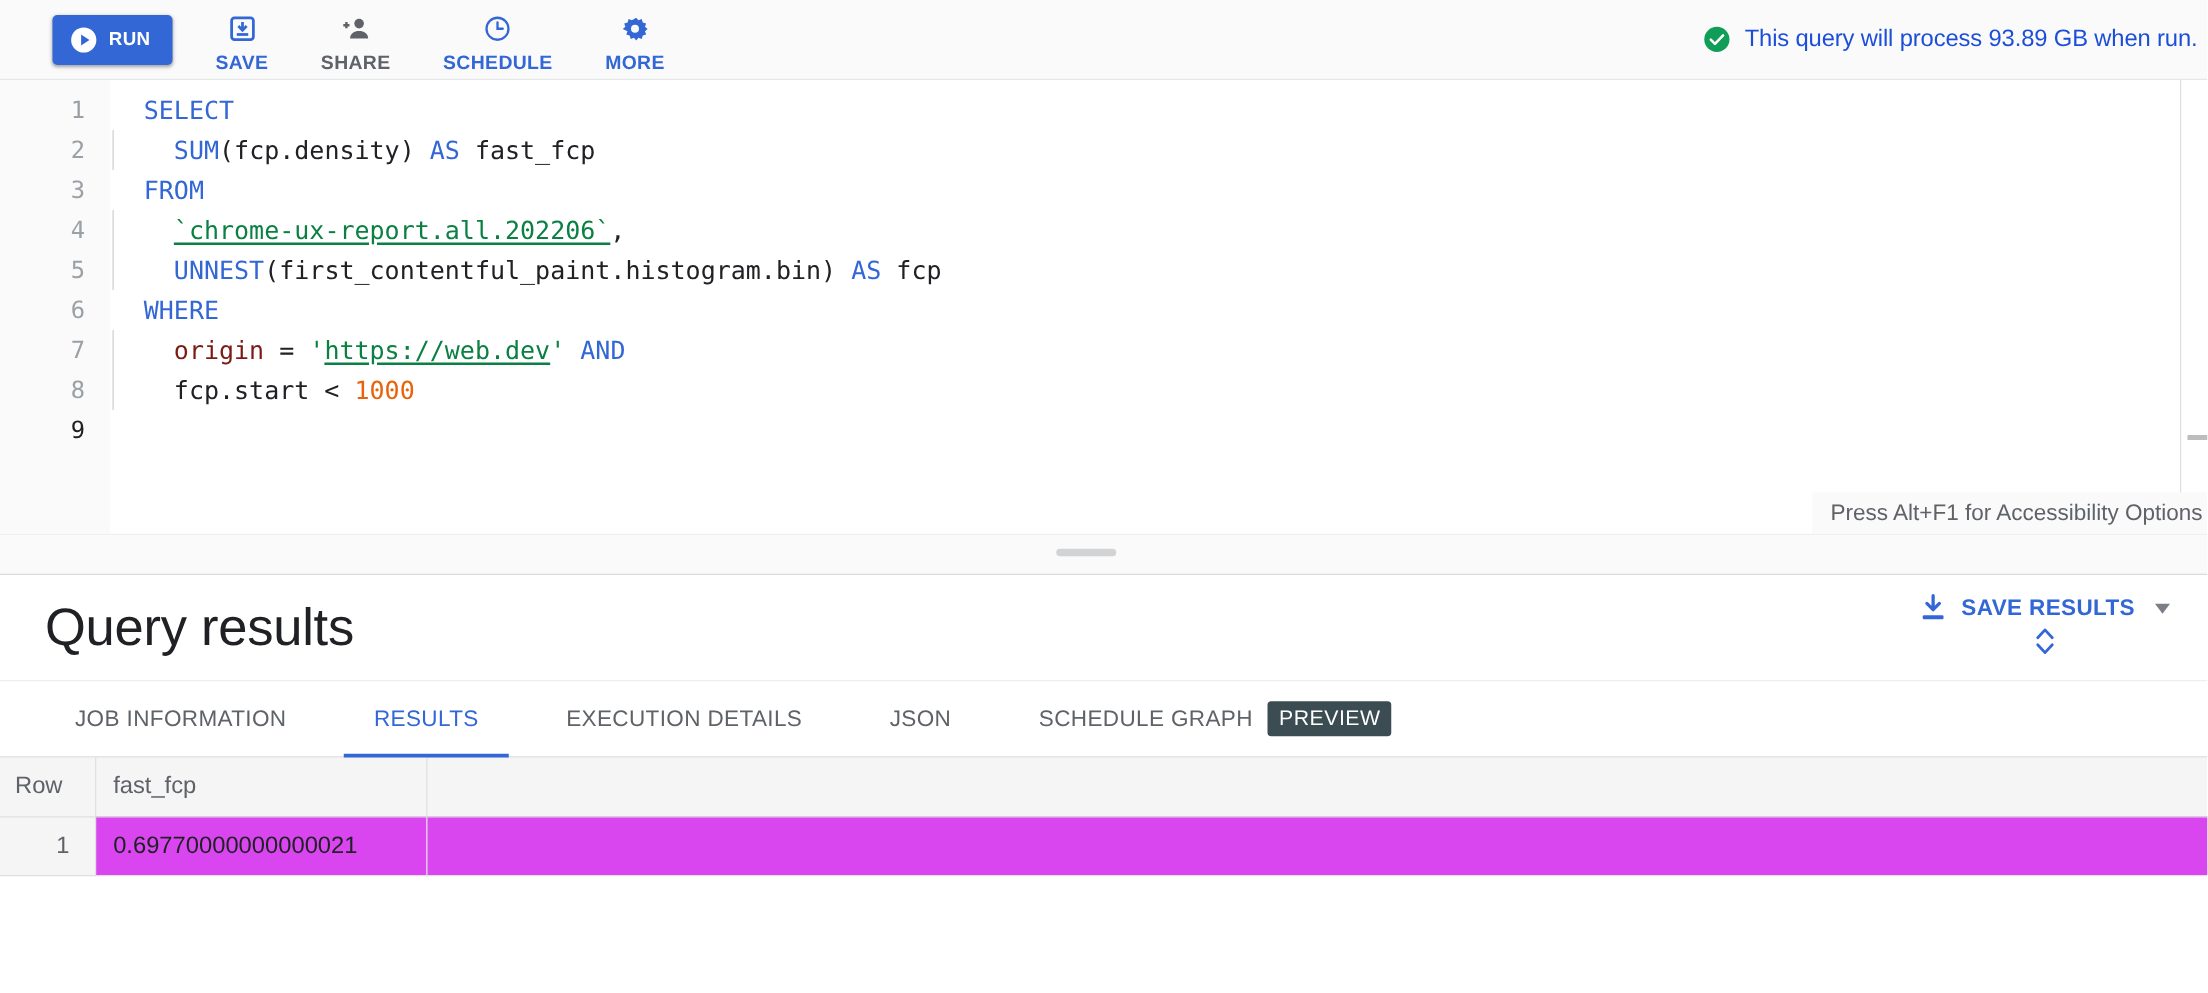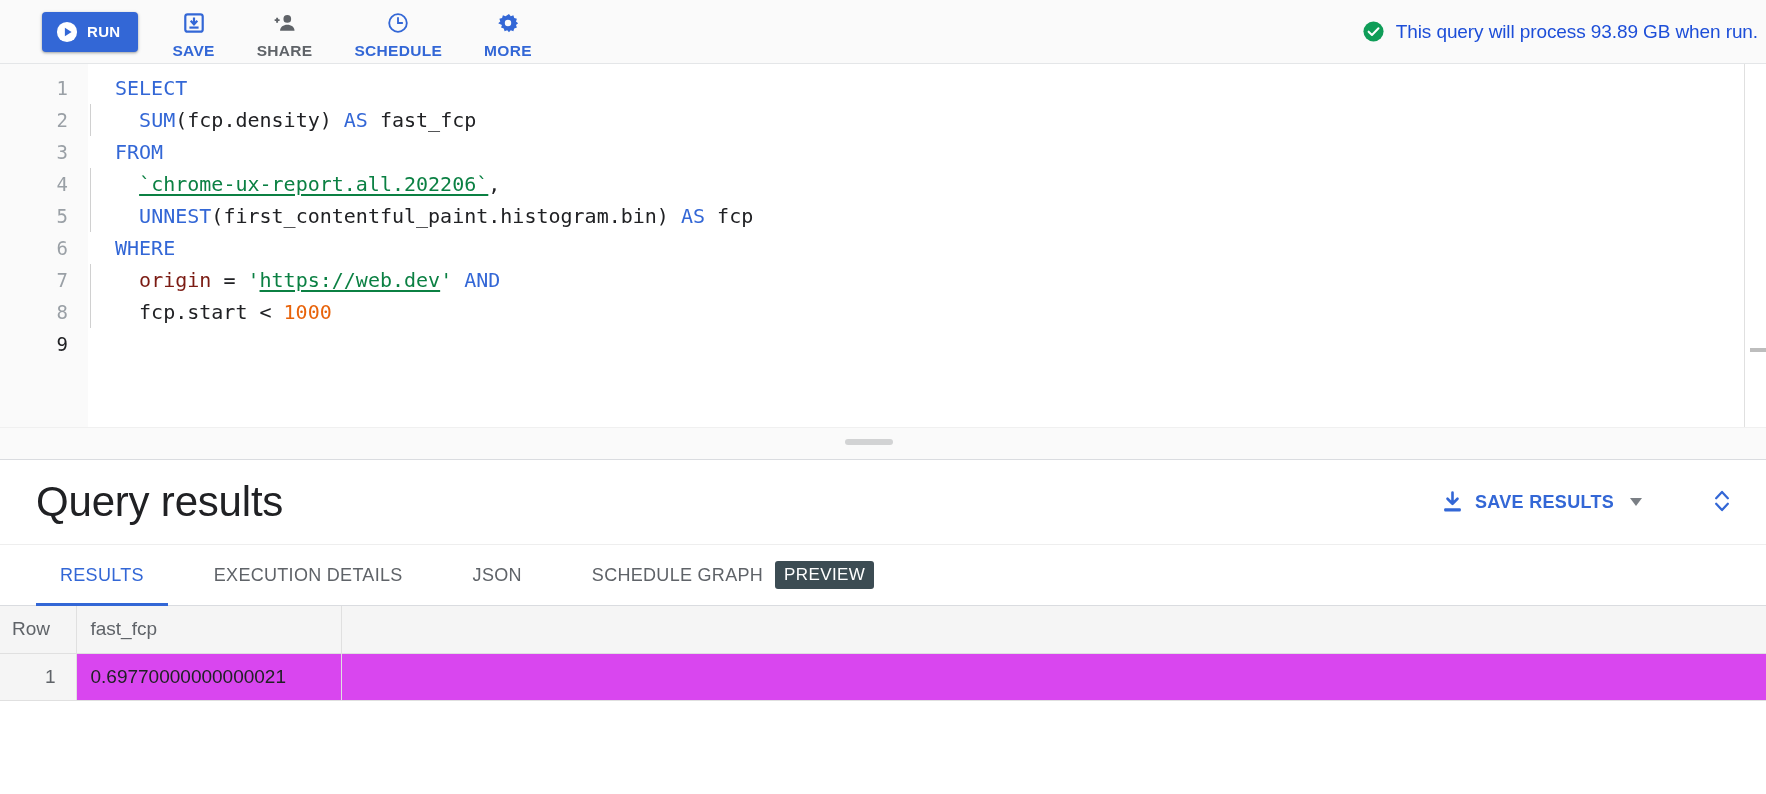--- a/index.html
+++ b/index.html
@@ -175,20 +175,21 @@
     font-size: 42px;
     color: #202124;
     font-weight: 400;
     letter-spacing: -.2px;
   }
   #results-actions {
     position: absolute;
     right: 20px;
     display: flex;
     align-items: center;
+    flex-direction: column;
   }
   .res-btn {
     display: flex; align-items: center; gap: 10px;
     color: #3367d6;
     font-size: 18px;
     font-weight: 600;
     letter-spacing: .3px;
     padding: 0 10px;
     margin-left: 44px;
     background: none; border: none;
@@ -357,20 +358,21 @@
       <div class="ln">4</div>
       <div class="ln">5</div>
       <div class="ln">6</div>
       <div class="ln">7</div>
       <div class="ln">8</div>
       <div class="ln active">9</div>
     </div>
   <div id="code"><div class="cl"><span class="kw">SELECT</span></div><div class="cl ind"><span>  </span><span class="fn">SUM</span><span>(fcp.density) </span><span class="kw">AS</span><span> fast_fcp</span></div><div class="cl"><span class="kw">FROM</span></div><div class="cl ind"><span>  </span><span class="str">`chrome-ux-report.all.202206`</span><span>,</span></div><div class="cl ind"><span>  </span><span class="fn">UNNEST</span><span>(first_contentful_paint.histogram.bin) </span><span class="kw">AS</span><span> fcp</span></div><div class="cl"><span class="kw">WHERE</span></div><div class="cl ind"><span>  </span><span class="fld">origin</span><span> = </span><span class="strq">'</span><span class="str">https://web.dev</span><span class="strq">'</span><span> </span><span class="kw">AND</span></div><div class="cl ind"><span>  fcp.start &lt; </span><span class="num">1000</span></div><div class="cl"></div></div>
   <div id="editor-vline"></div>
   <div id="editor-vmark"></div>
+  <div id="a11y-hint">Press Alt+F1 for Accessibility Options</div>
 </div>
 
 <div id="splitter">
   <div id="drag-handle"></div>
 </div>
 
 <div id="results-header">
   <div id="results-title">Query results</div>
 
   <div id="results-actions">
@@ -390,20 +392,23 @@
       <span>
         <svg viewBox="0 0 24 24" width="28" height="28">
           <path d="M7 9.6 L12 4.2 L17 9.6 M7 14.4 L12 19.8 L17 14.4" fill="none" stroke="#3367d6" stroke-width="1.9" stroke-linecap="round" stroke-linejoin="round"></path>
         </svg>
       </span>
     </button>
   </div>
 </div>
 
 <div id="tabs">
+    <button class="tab">
+      <span>JOB INFORMATION</span>
+    </button>
     <button class="tab active">
       <span>RESULTS</span>
     </button>
     <button class="tab">
       <span>EXECUTION DETAILS</span>
     </button>
     <button class="tab">
       <span>JSON</span>
     </button>
     <button class="tab">

